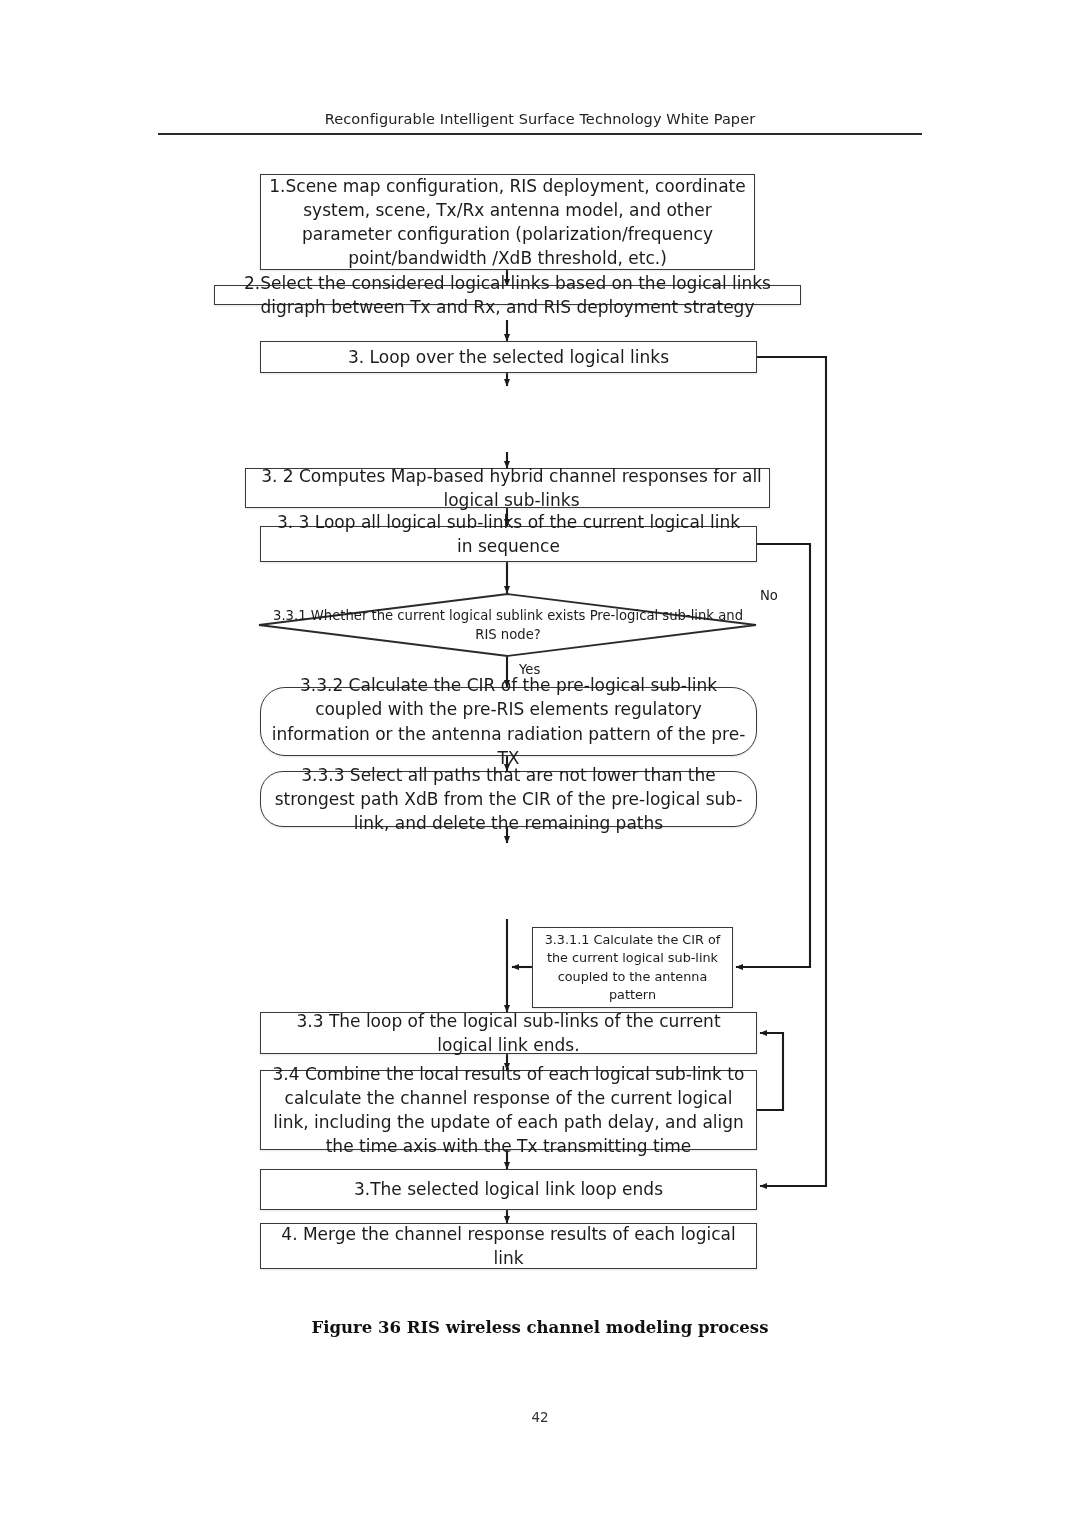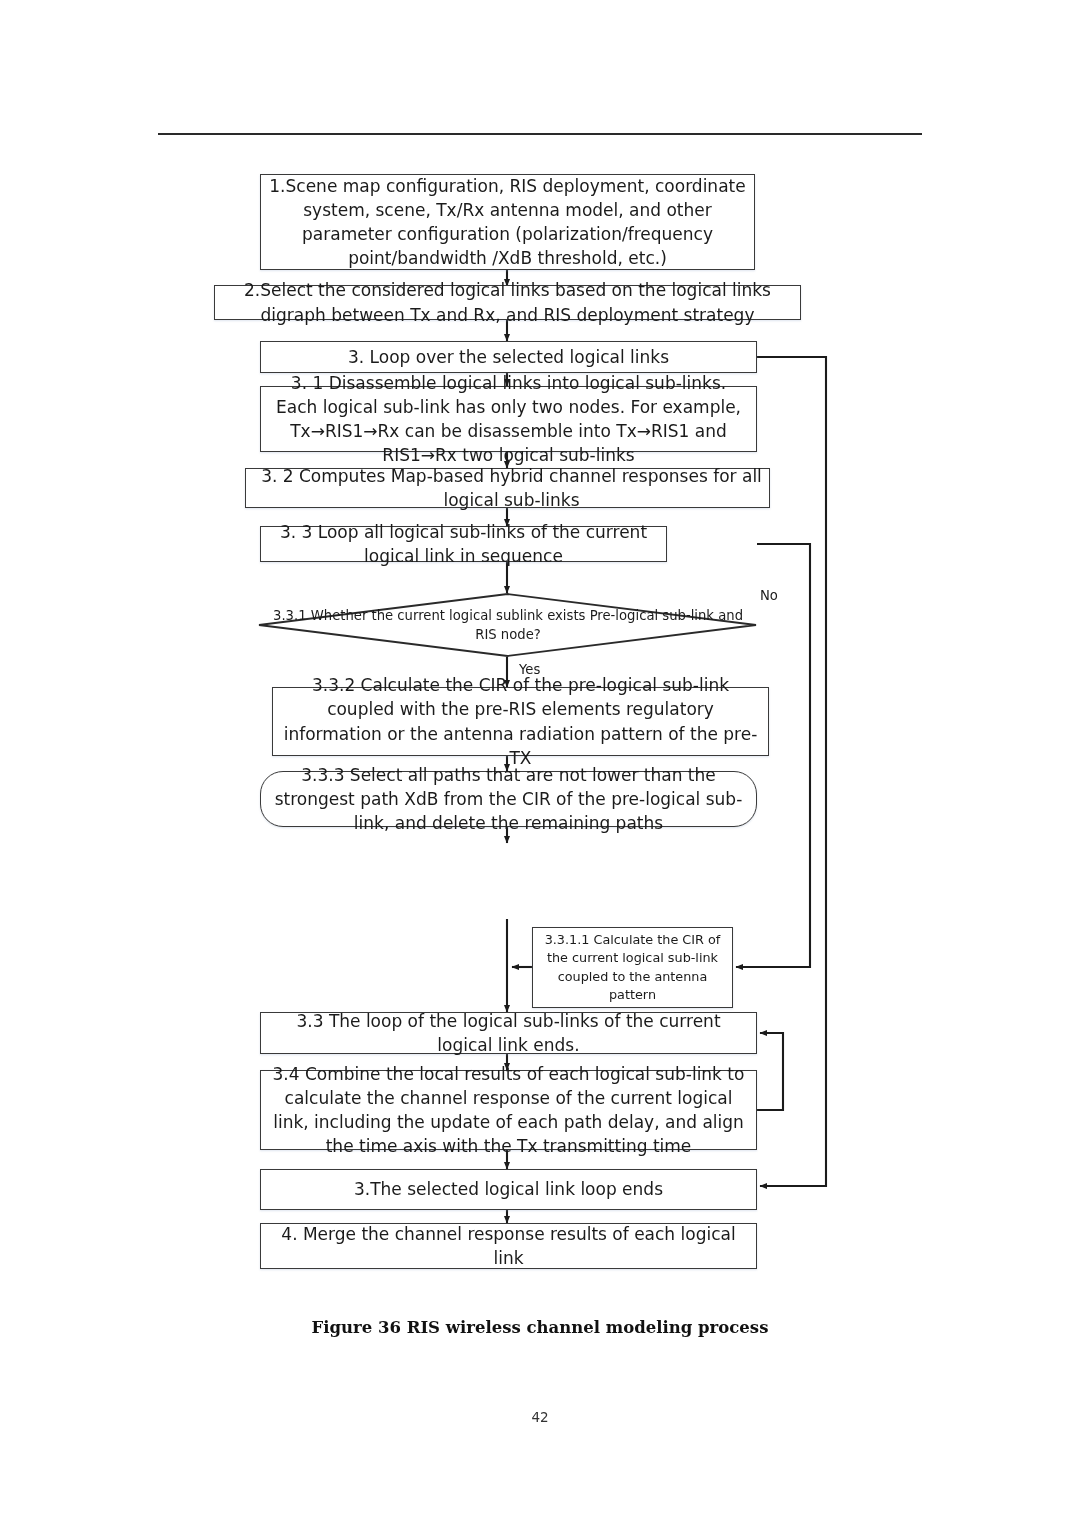--- a/index.html
+++ b/index.html
@@ -38,20 +38,21 @@
            font-family:"DejaVu Serif","Liberation Serif",serif;font-weight:bold;
            font-size:16.5px;color:#111;}
   .pagenum{position:absolute;left:0;top:1409px;width:1080px;text-align:center;
            font-size:13.5px;color:#333;}
 </style>
 </head>
 <body>
 
 <div id="page">
 
+  <div class="hdr-title">Reconfigurable Intelligent Surface Technology White Paper</div>
   <div class="hdr-rule"></div>
 
   <svg id="wires" viewBox="0 0 1080 1527" xmlns="http://www.w3.org/2000/svg">
     <defs>
       <marker id="ah" markerWidth="9" markerHeight="9" refX="7.4" refY="3.2" orient="auto" markerUnits="userSpaceOnUse">
         <path d="M0,0 L8,3.2 L0,6.4 z" fill="#1b1b1b"></path>
       </marker>
     </defs>
     <g stroke="#1b1b1b" stroke-width="2.1" fill="none" marker-end="url(#ah)">
 
@@ -88,51 +89,48 @@
       <path d="M507,1150 L507,1169"></path>
 
       <path d="M507,1205 L507,1223"></path>
     </g>
   </svg>
 
   <div class="node" style="left:260px;top:174px;width:495px;height:96px;">
     <span>1.Scene map configuration, RIS deployment, coordinate system, scene, Tx/Rx antenna model, and other parameter configuration (polarization/frequency point/bandwidth /XdB threshold, etc.)</span>
   </div>
 
-  <div class="node" style="left:214px;top:285px;width:587px;height:35px;">
+  <div class="node" style="left:214px;top:285px;width:587px;height:20px;">
     <span>2.Select the considered logical links based on the logical links digraph between Tx and Rx,  and RIS deployment strategy</span>
   </div>
 
   <div class="node" style="left:260px;top:341px;width:497px;height:32px;">
     <span>3. Loop over the selected logical links</span>
   </div>
 
-  <div class="node" style="left:260px;top:386px;width:497px;height:66px;">
-    <span>3. 1 Disassemble logical links into logical sub-links. Each logical sub-link has only two nodes. For example, Tx→RIS1→Rx can be disassemble into Tx→RIS1 and RIS1→Rx two logical sub-links</span>
-  </div>
 
   <div class="node" style="left:245px;top:468px;width:525px;height:40px;padding-left:15px;">
     <span>3. 2  Computes Map-based hybrid channel responses for all logical sub-links</span>
   </div>
 
-  <div class="node" style="left:260px;top:526px;width:407px;height:36px;">
+  <div class="node" style="left:260px;top:526px;width:497px;height:36px;align-items:flex-end;">
     <span>3. 3  Loop all logical sub-links of the current logical link in sequence</span>
   </div>
 
   <div class="diamond-wrap" style="left:258px;top:593px;width:499px;height:64px;">
     <svg class="diamond-shape" width="499" height="64" viewBox="0 0 499 64" xmlns="http://www.w3.org/2000/svg">
       <polygon points="249.5,1 498,32 249.5,63 1,32" fill="#ffffff" stroke="#2a2a2a" stroke-width="1.8"></polygon>
     </svg>
     <div class="diamond-text" style="width:470px;left:15px;">3.3.1 Whether the current logical sublink exists Pre-logical sub-link and RIS node?</div>
   </div>
 
   <div class="branch-label" style="left:760px;top:588px;">No</div>
   <div class="branch-label" style="left:519px;top:662px;">Yes</div>
 
-  <div class="node" style="left:272px;top:687px;width:497px;height:69px;">
+  <div class="node" style="left:260px;top:687px;width:497px;height:69px;border-radius:25px;">
     <span>3.3.2 Calculate the CIR of the pre-logical sub-link coupled with the pre-RIS elements regulatory information or the antenna radiation pattern of the pre-TX</span>
   </div>
 
   <div class="node" style="left:260px;top:771px;width:497px;height:56px;border-radius:23px;">
     <span>3.3.3 Select all paths that are not lower than the strongest path XdB from the CIR of the pre-logical sub-link, and delete the remaining paths</span>
   </div>
 
 
   <div class="node" style="left:532px;top:927px;width:201px;height:81px;font-size:12.8px;">
     <span>3.3.1.1  Calculate the CIR of the current logical sub-link coupled to the antenna pattern</span>

